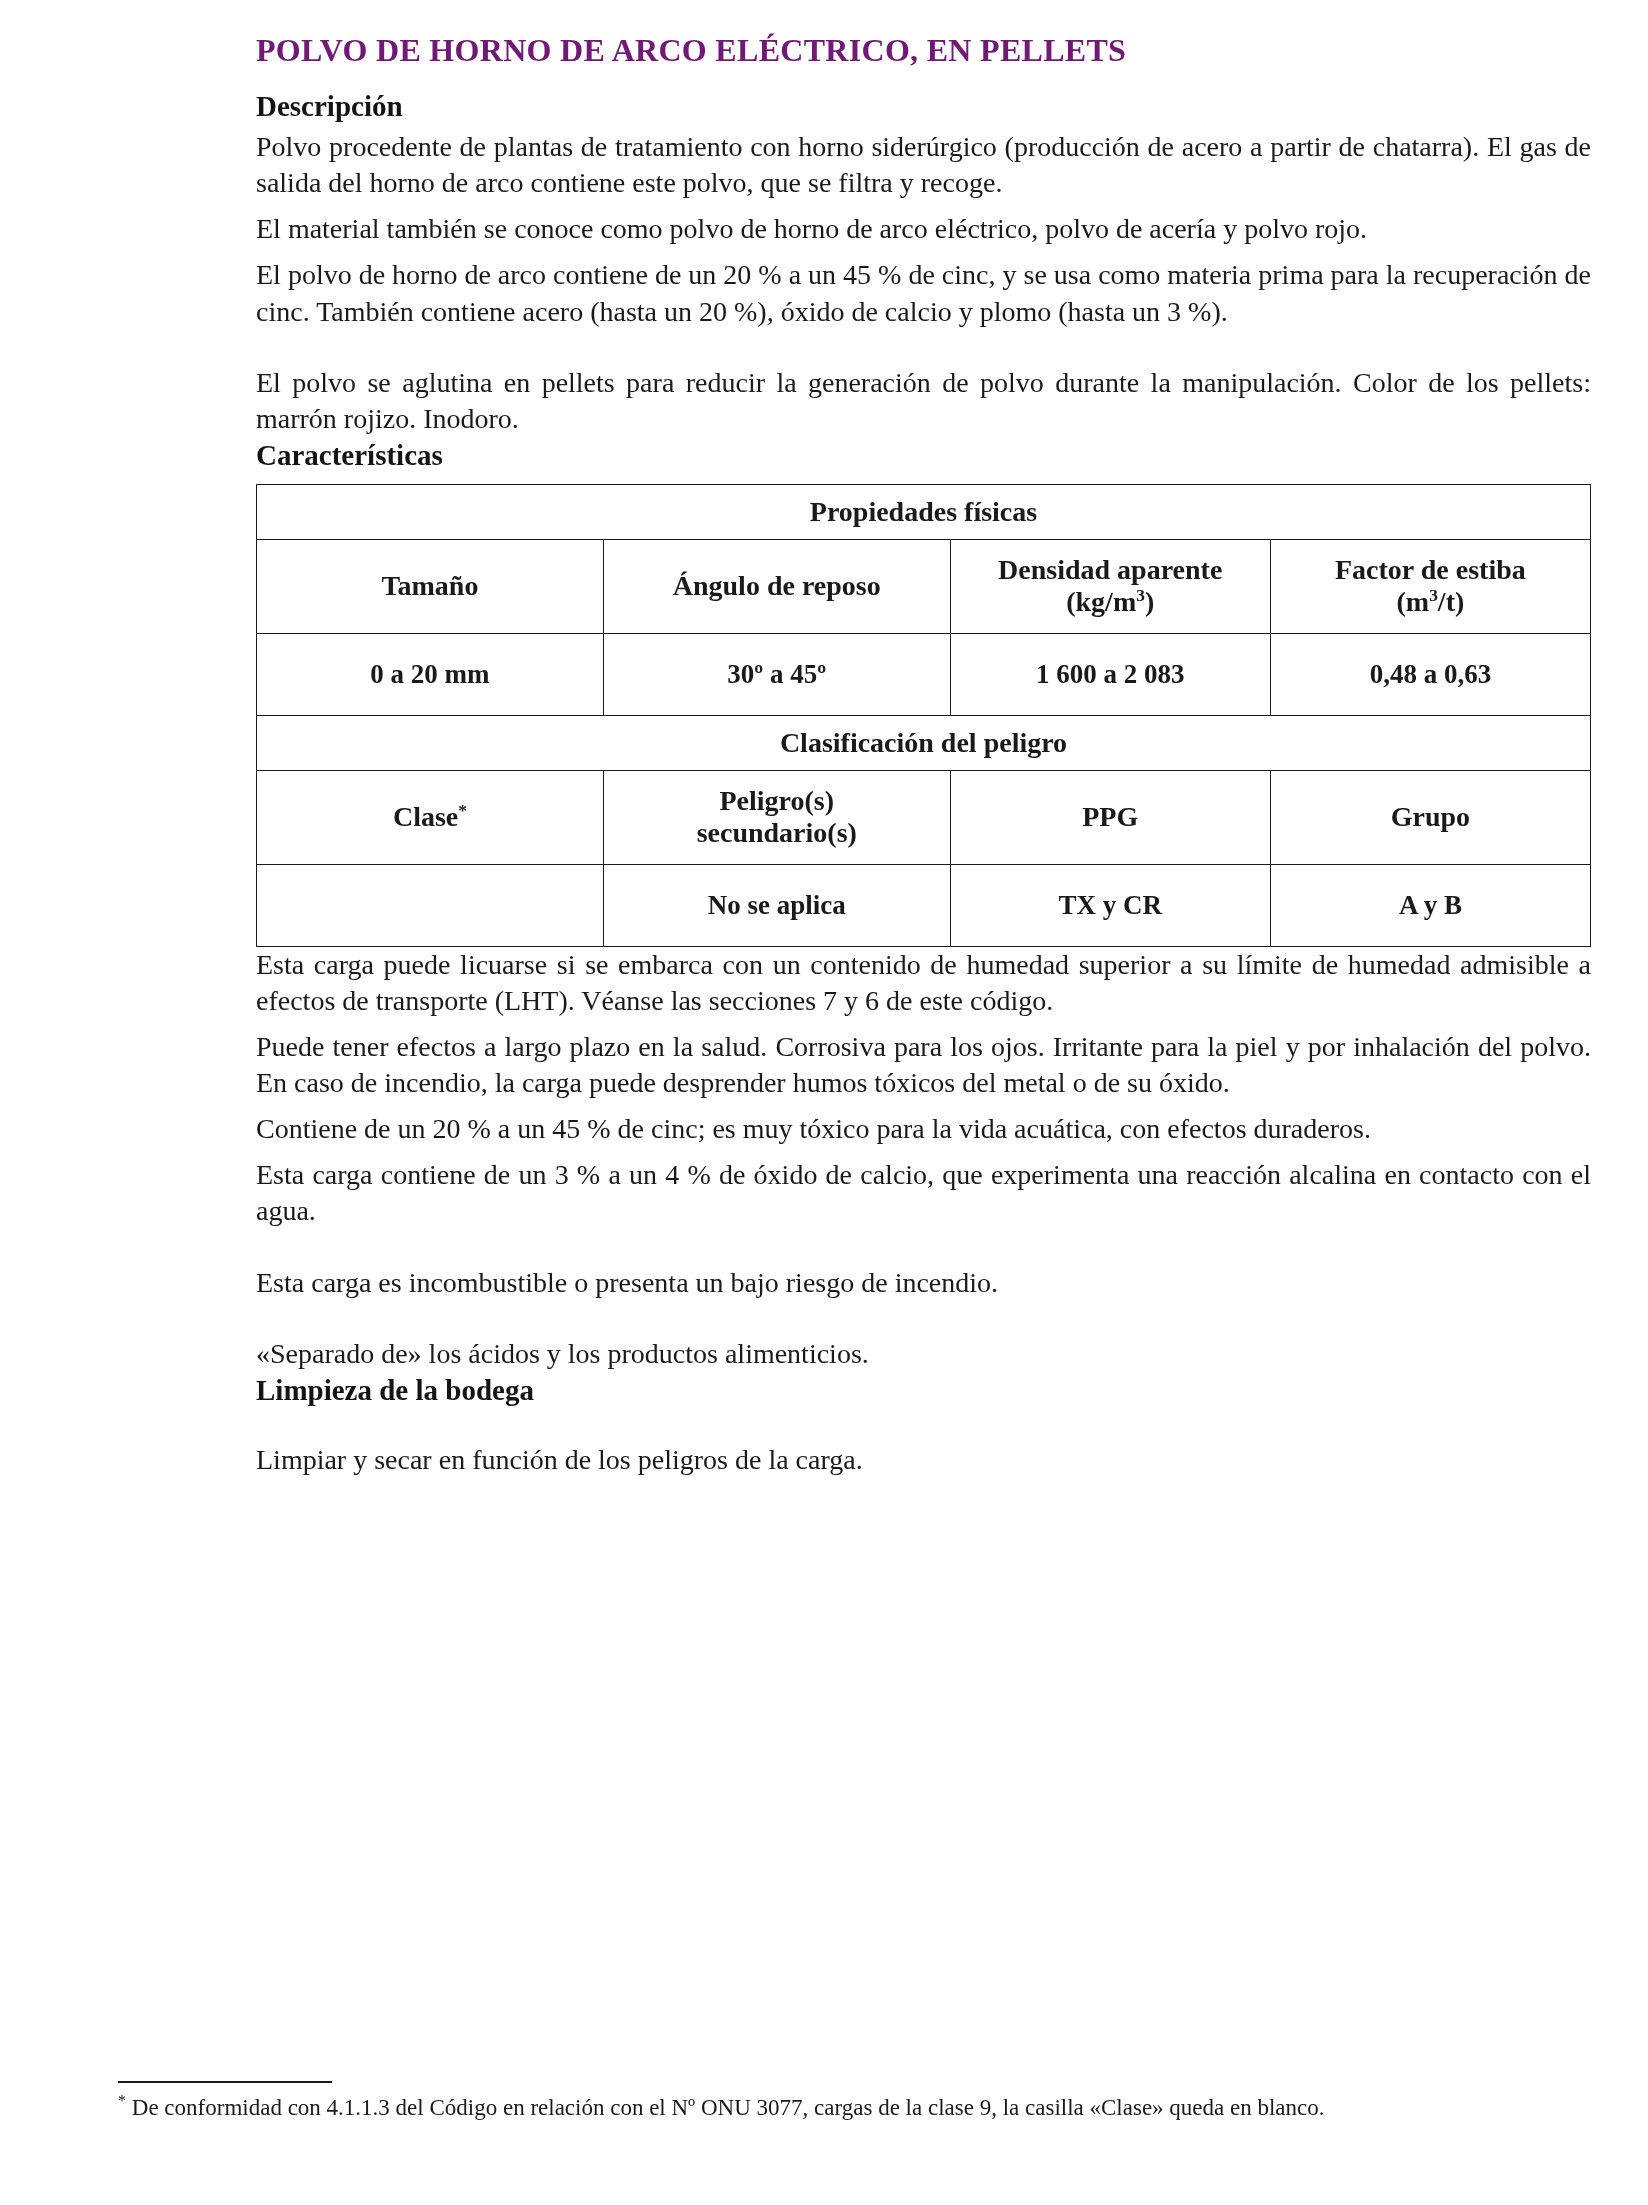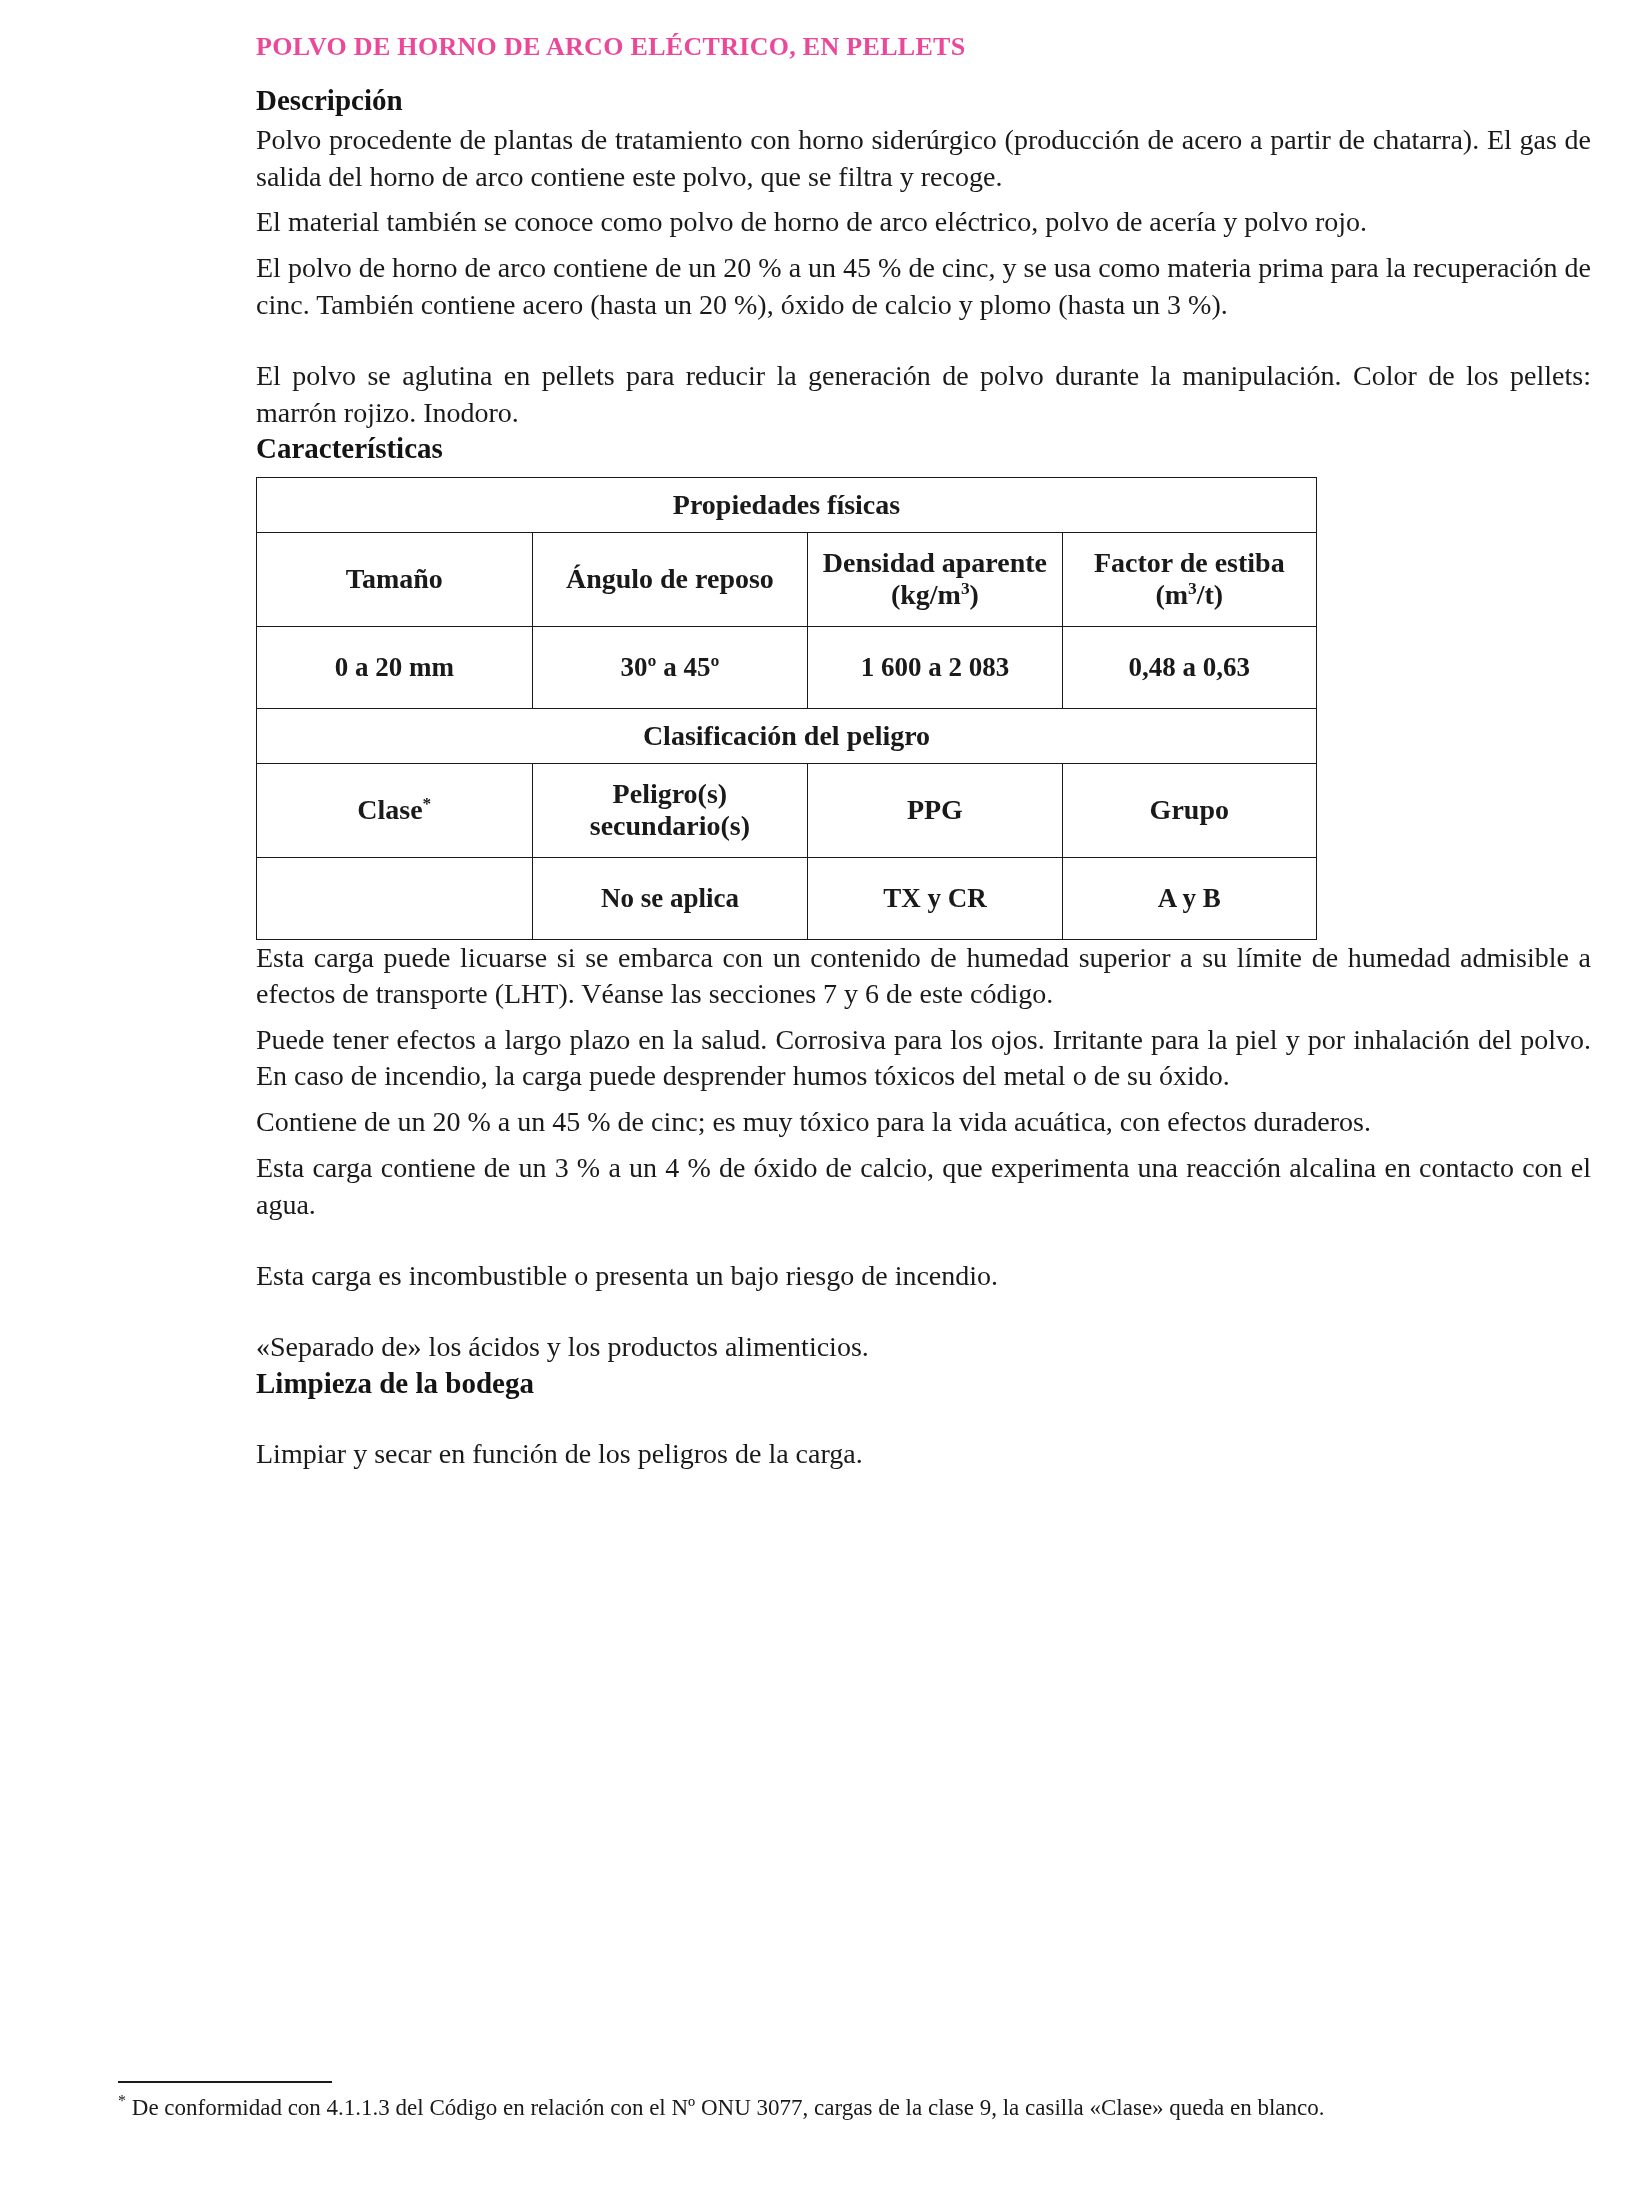--- a/index.html
+++ b/index.html
@@ -28,27 +28,27 @@
   
   .content {
     position: absolute;
     left: 256px;
     top: 32px;
     width: 1335px;
   }
 
   
   h1.doc-title {
-    font-size: 26px;
+    font-size: 32px;
     font-weight: bold;
     letter-spacing: 0.3px;
     margin: 0 0 20.7px 0;
     line-height: 1.15;
     font-family: "Liberation Serif", "DejaVu Serif", serif;
-    color: #ec4899;
+    color: #701a75;
   }
   h2.section-title {
     font-size: 29px;
     font-weight: bold;
     margin: 0 0 4.8px 0;
     line-height: 1.2;
     color: #141414;
   }
   .sec-gap-top { margin-top: 24px; }
 
@@ -60,21 +60,21 @@
     text-align: justify;
     text-justify: inter-word;
     color: #1a1a1a;
   }
   p.body-text.last { margin-bottom: 0; margin-top: 35px; }
   p.body-text.nojust { text-align: left; }
 
   
   table.props {
     border-collapse: collapse;
-    width: 1061px;
+    width: 1335px;
     margin-top: 11px;
     table-layout: fixed;
   }
   table.props td, table.props th {
     border: 1.6px solid #1a1a1a;
     text-align: center;
     vertical-align: middle;
     font-size: 27px;
     padding: 11px 6.4px;
     color: #1a1a1a;

